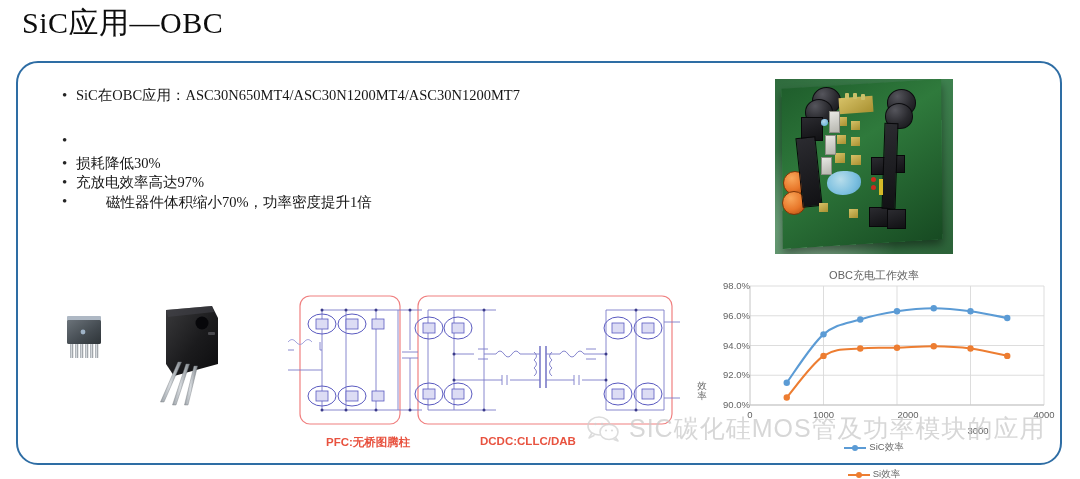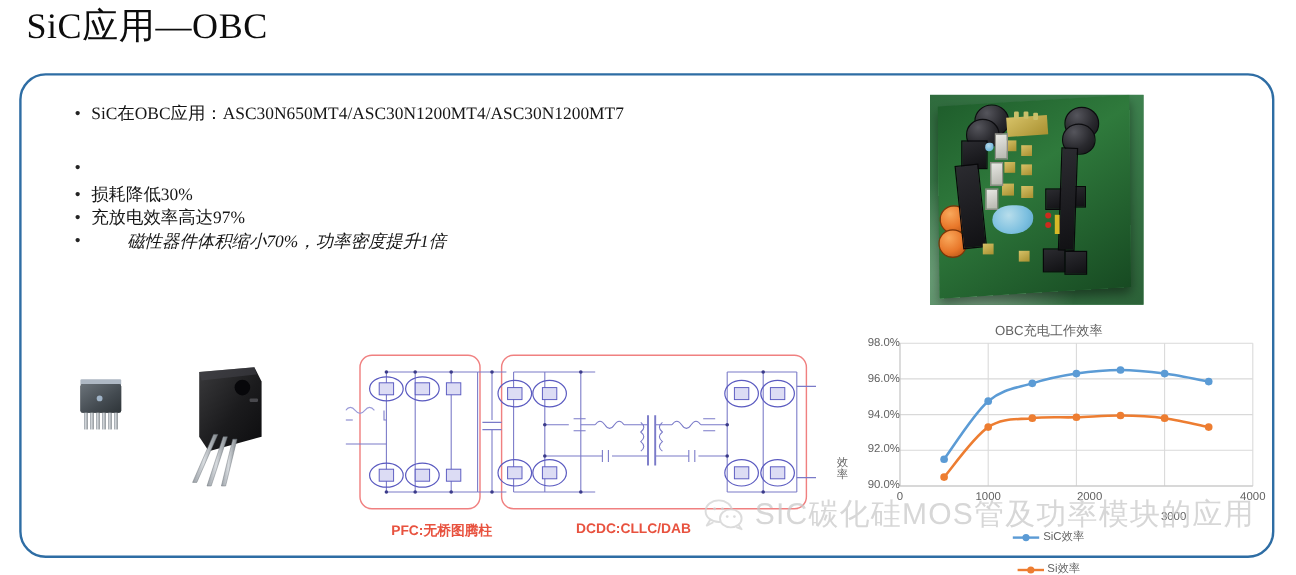--- a/index.html
+++ b/index.html
@@ -68,21 +68,20 @@
   }
   .bullet-txt { display: block; }
   .bullet-sub {
     display: block;
     padding-left: 30px;
     font-family: "Liberation Serif", serif;
     font-size: 14.5px;
     line-height: 21px;
     color: #161616;
     white-space: nowrap;
-    font-style: italic;
   }
   .gap-lg { height: 26px; }
   .gap-sm { height: 4px; }
 
   
   #pcb-photo {
     position: absolute;
     left: 775px;
     top: 79px;
     width: 178px;

